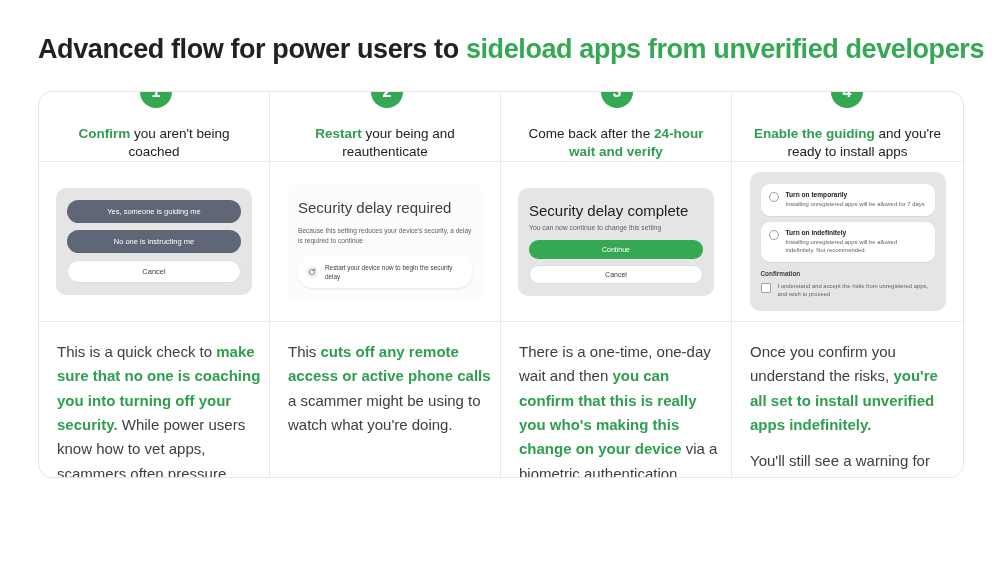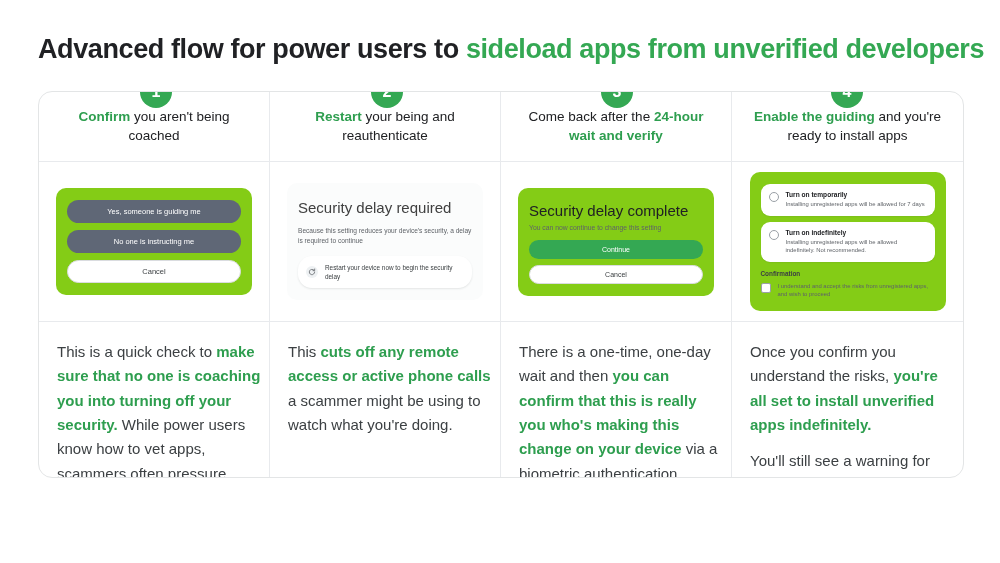--- a/index.html
+++ b/index.html
@@ -51,21 +51,21 @@
     border-right: 1px solid #e8eaed;
     border-bottom: 1px solid #e8eaed;
     padding: 0;
   }
   .cell.last-col { border-right: none; }
   .cell.last-row { border-bottom: none; }
 
   
   .head {
     display: flex;
-    align-items: center;
+    align-items: flex-end;
     justify-content: center;
     text-align: center;
     padding: 0 16px;
   }
   .head-text {
     font-size: 13.5px;
     line-height: 1.35;
     font-weight: 500;
     color: #202124;
   }
@@ -95,21 +95,21 @@
   
   .shot {
     display: flex;
     align-items: center;
     justify-content: center;
     padding: 12px 14px;
     background: #fff;
   }
   .phone {
     width: 196px;
-    background: #84cc16;
+    background: #e5e5e5;
     border-radius: 10px;
     box-sizing: border-box;
     padding: 12px 11px;
   }
   .phone.plain { background: #fbfcfc; }
 
   
   .pill {
     box-sizing: border-box;
     width: 100%;

